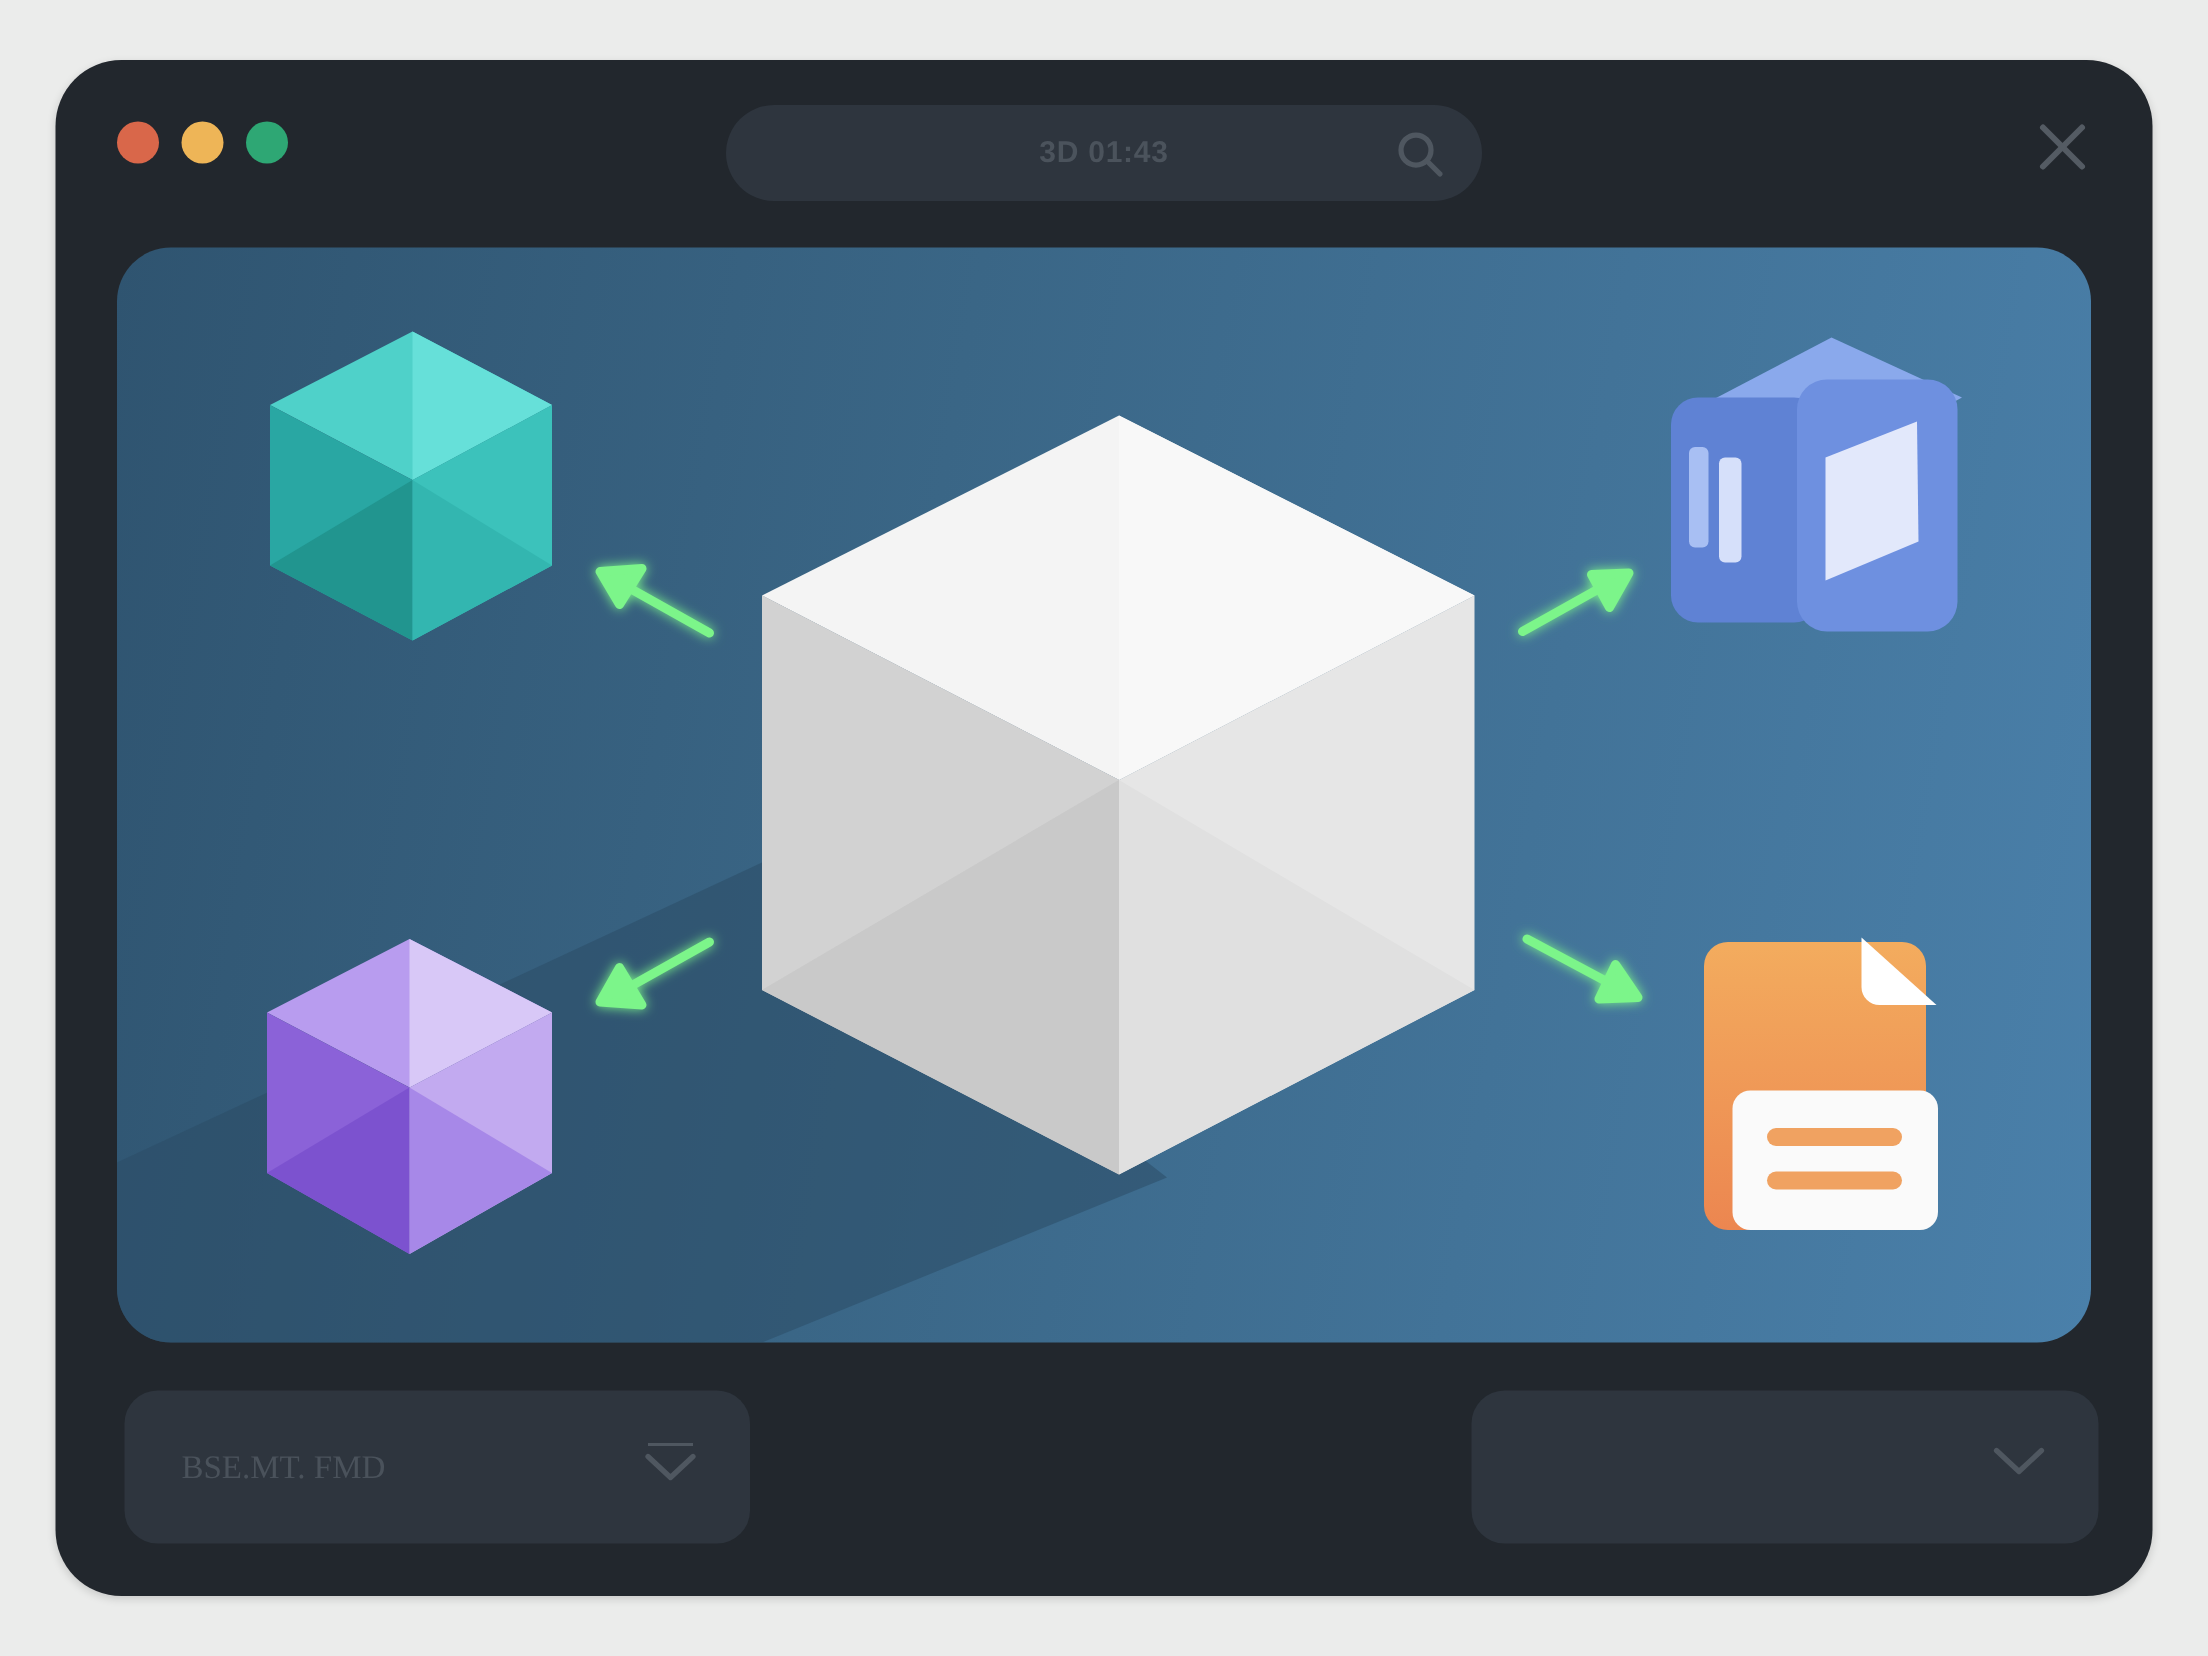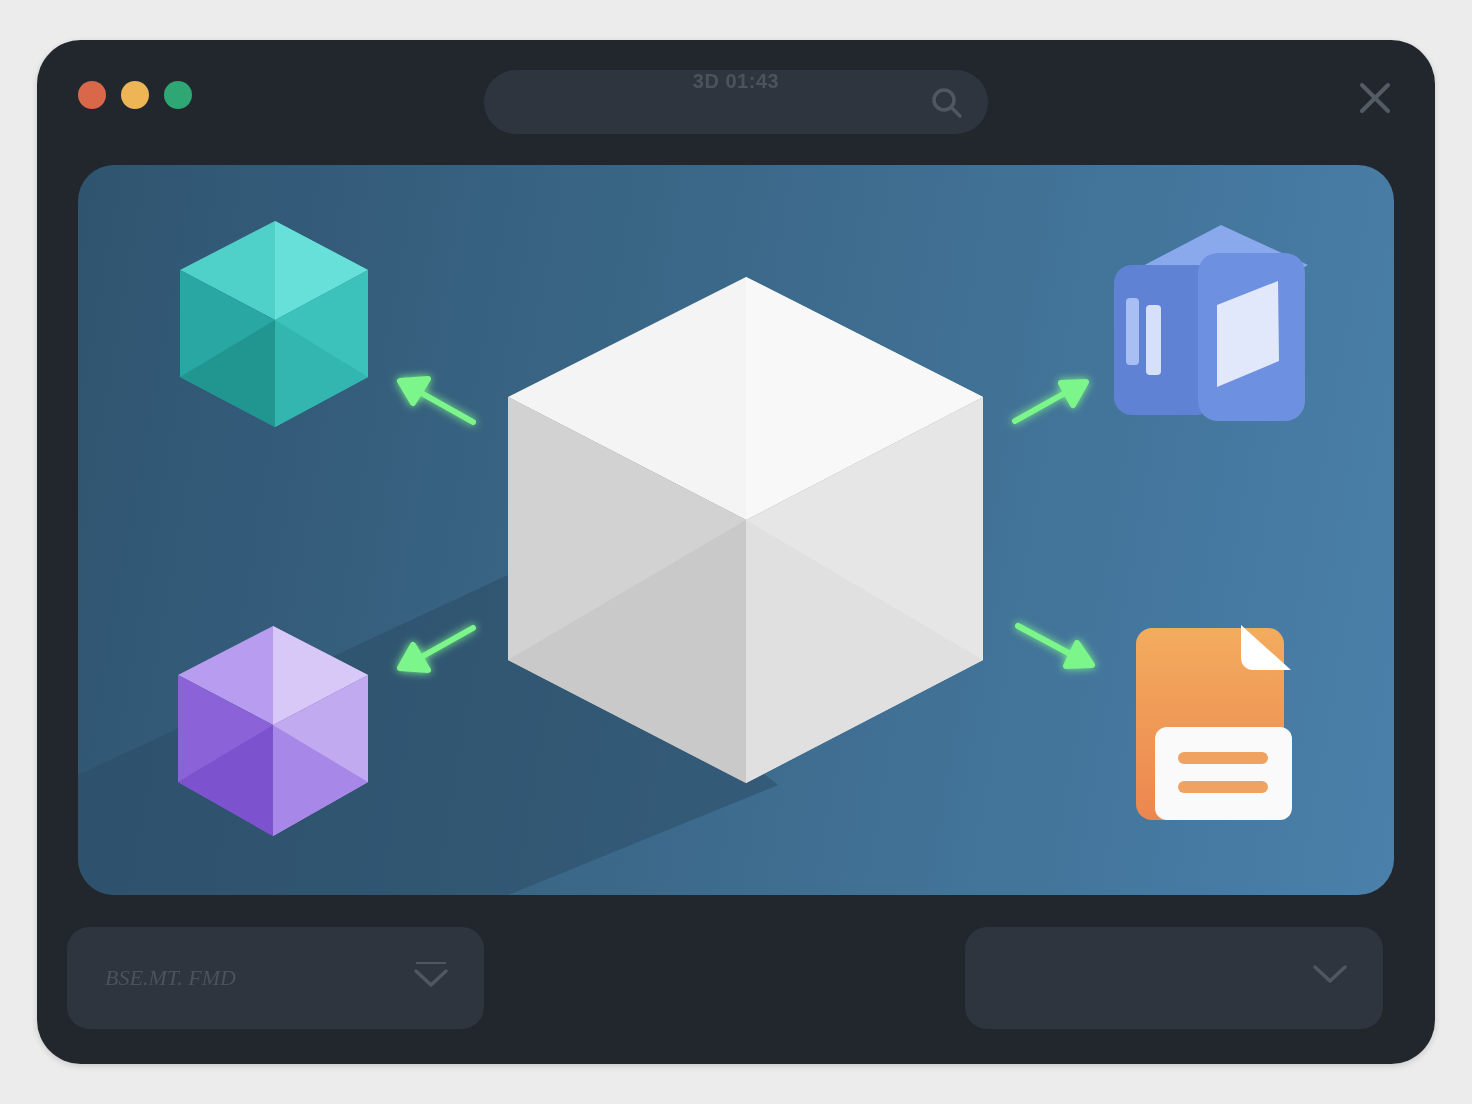--- a/index.html
+++ b/index.html
@@ -35,21 +35,21 @@
     }
     .searchbar {
       position: absolute;
       left: 447px;
       top: 30px;
       width: 504px;
       height: 64px;
       border-radius: 32px;
       background: #2e353e;
       display: flex;
-      align-items: flex-start;
+      align-items: center;
       justify-content: center;
     }
     .search-text {
       color: #4b535c;
       font-size: 20px;
       font-weight: bold;
       letter-spacing: 0.5px;
     }
     .search-icon {
       position: absolute;
@@ -76,25 +76,24 @@
       overflow: hidden;
       background: linear-gradient(100deg, #2f5470 0%, #3a6686 40%, #4a80aa 100%);
     }
     .canvas svg.scene {
       position: absolute;
       left: 0;
       top: 0;
     }
     .bottom-bar {
       position: absolute;
-      left: 30px;
+      left: 46px;
       top: 887px;
       width: 1326px;
       height: 102px;
-      font-style: italic;
     }
     .field {
       position: absolute;
       top: 0;
       height: 102px;
       border-radius: 22px;
       background: #2e353e;
       display: flex;
       align-items: center;
       cursor: pointer;

